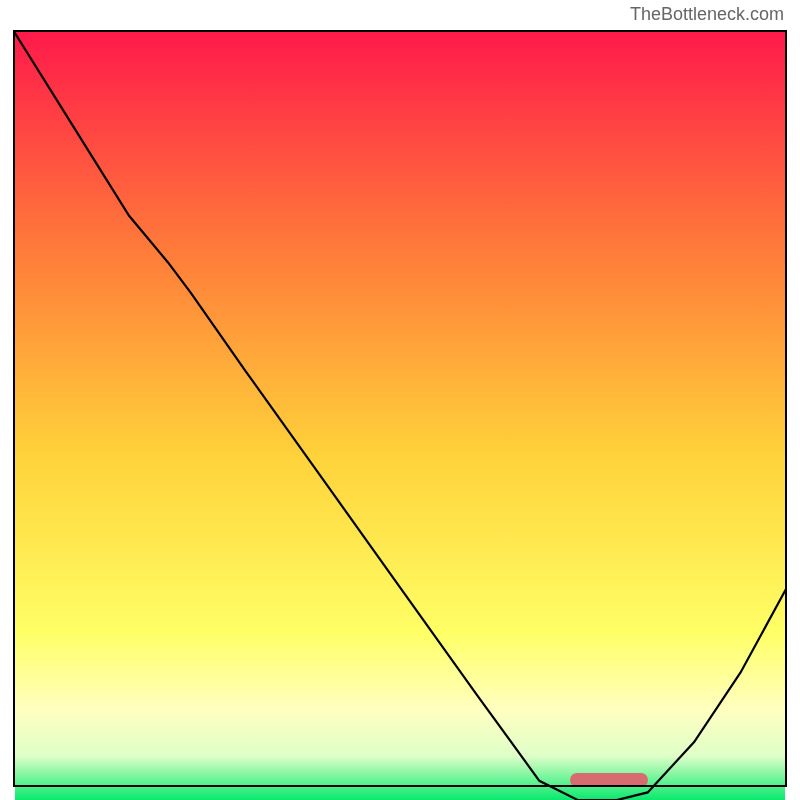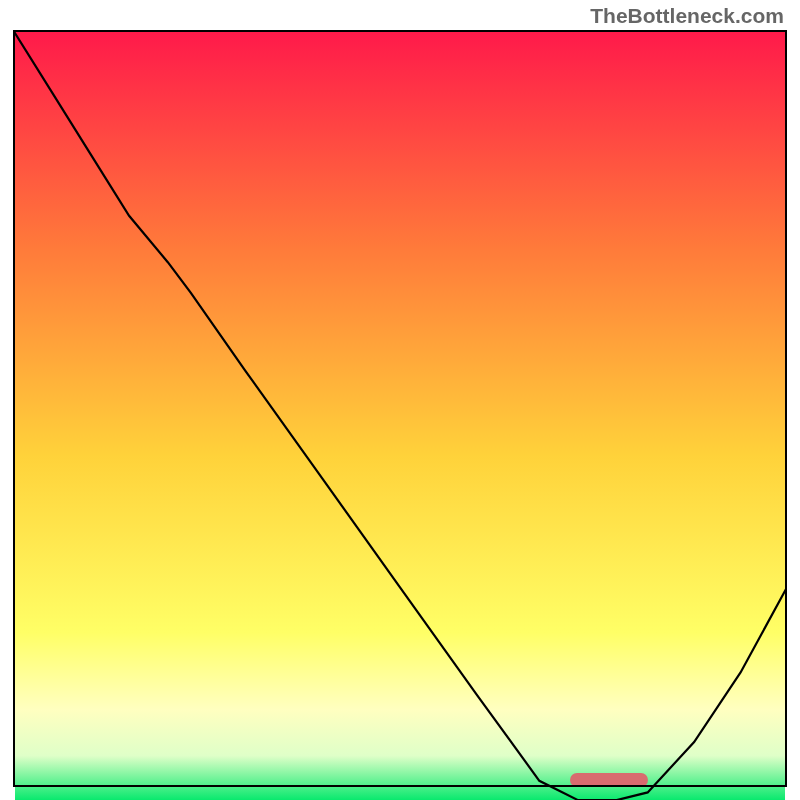--- a/index.html
+++ b/index.html
@@ -7,22 +7,22 @@
     width: 800px;
     height: 800px;
     background: #ffffff;
     position: relative;
     font-family: Arial, sans-serif;
   }
   .watermark {
     position: absolute;
     top: 4px;
     right: 16px;
-    font-size: 21px;
-    font-weight: bold;
+    font-size: 18px;
+    font-weight: normal;
     color: #666666;
     z-index: 10;
   }
   .plot-frame {
     position: absolute;
     left: 13px;
     top: 30px;
     width: 774px;
     height: 757px;
   }

